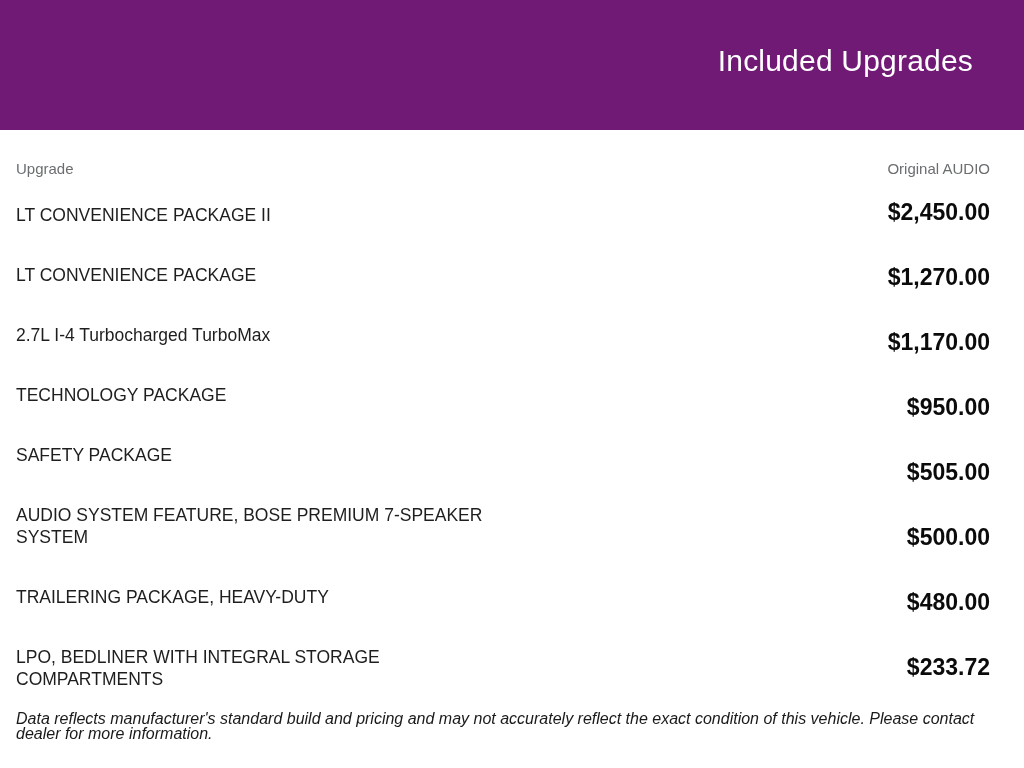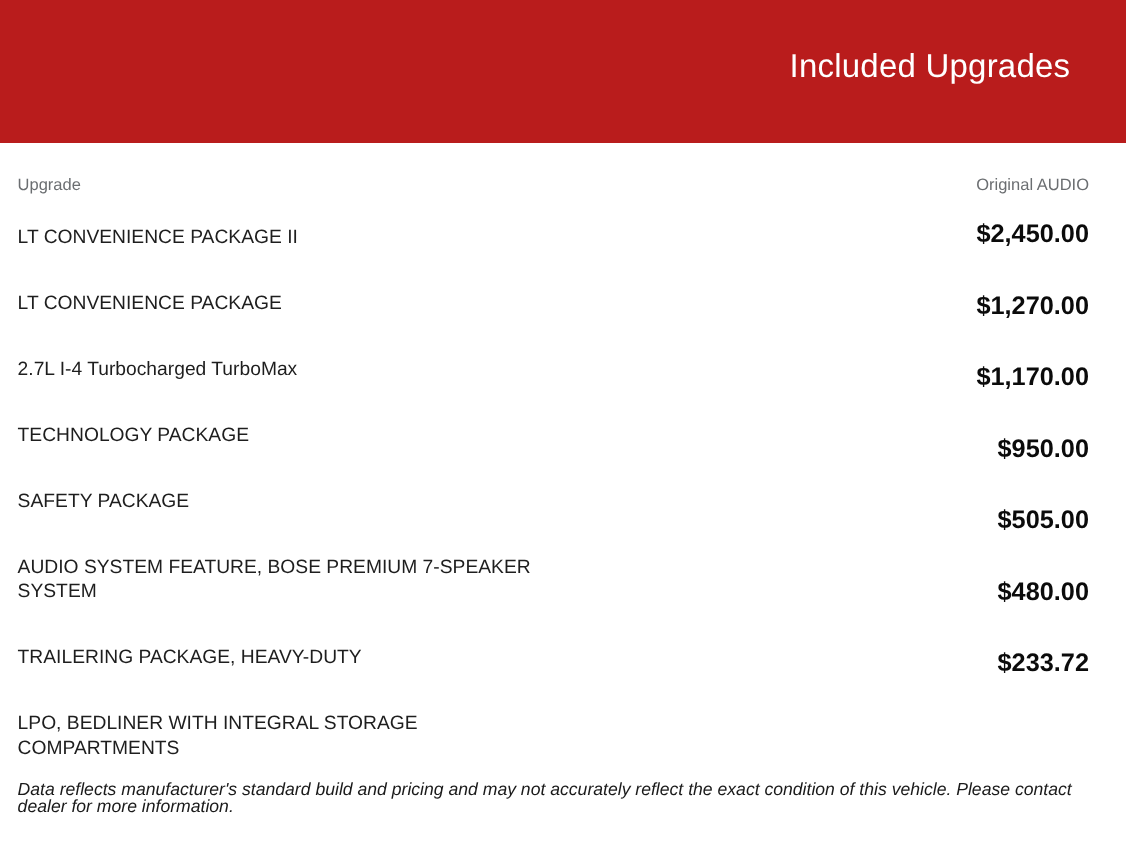--- a/index.html
+++ b/index.html
@@ -6,21 +6,21 @@
   html, body { margin: 0; padding: 0; }
   body {
     width: 1024px;
     height: 768px;
     background: #ffffff;
     font-family: "Liberation Sans", sans-serif;
     overflow: hidden;
   }
   .header-bar {
     height: 130px;
-    background: #b91c1c;
+    background: #701a75;
     text-align: right;
     padding: 44px 51px 0 0;
   }
   .page-title {
     margin: 0;
     color: #ffffff;
     font-size: 30px;
     font-weight: 400;
     line-height: 1.15;
     letter-spacing: 0.2px;
@@ -100,20 +100,21 @@
         <div class="upgrade-name">TRAILERING PACKAGE, HEAVY-DUTY</div>
         <div class="upgrade-name">LPO, BEDLINER WITH INTEGRAL STORAGE
 COMPARTMENTS</div>
       </div>
       <div class="price-list">
         <div class="upgrade-price">$2,450.00</div>
         <div class="upgrade-price">$1,270.00</div>
         <div class="upgrade-price">$1,170.00</div>
         <div class="upgrade-price">$950.00</div>
         <div class="upgrade-price">$505.00</div>
+        <div class="upgrade-price">$500.00</div>
         <div class="upgrade-price">$480.00</div>
         <div class="upgrade-price">$233.72</div>
       </div>
     </div>
 
     <p class="disclaimer">Data reflects manufacturer's standard build and pricing and may not accurately reflect the exact condition of this vehicle. Please contact dealer for more information.</p>
 
   </main>
 </div>
 

